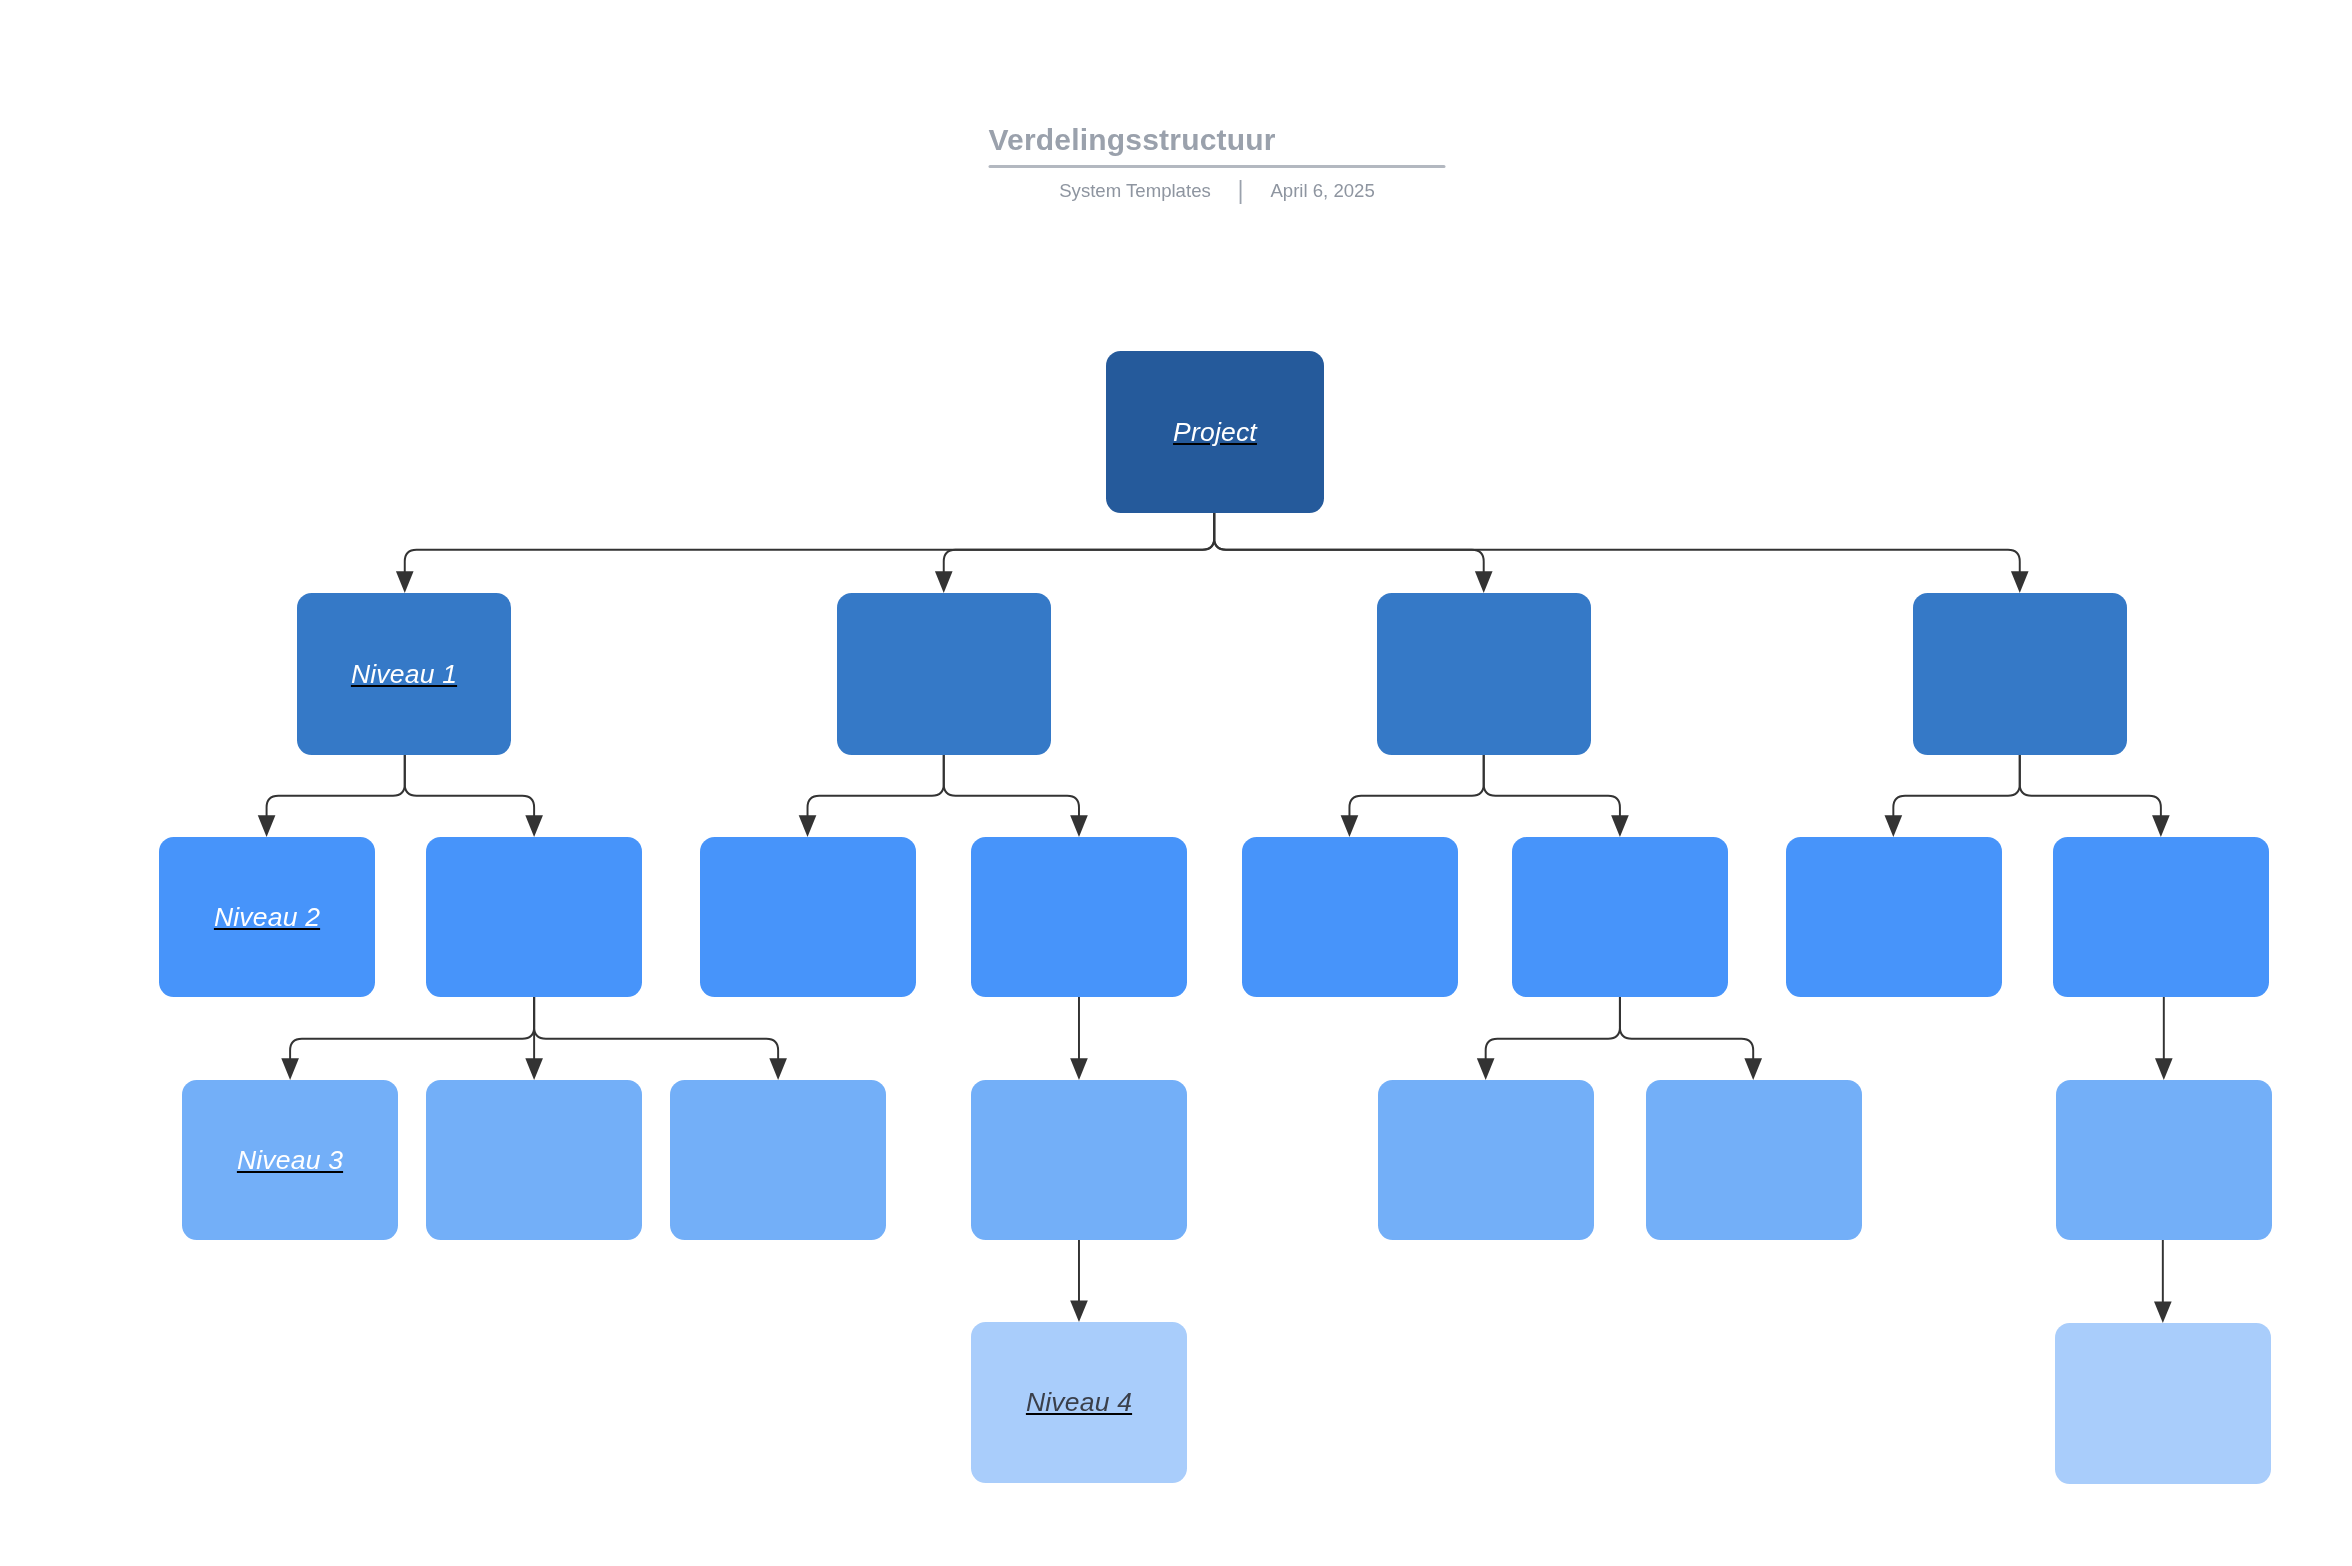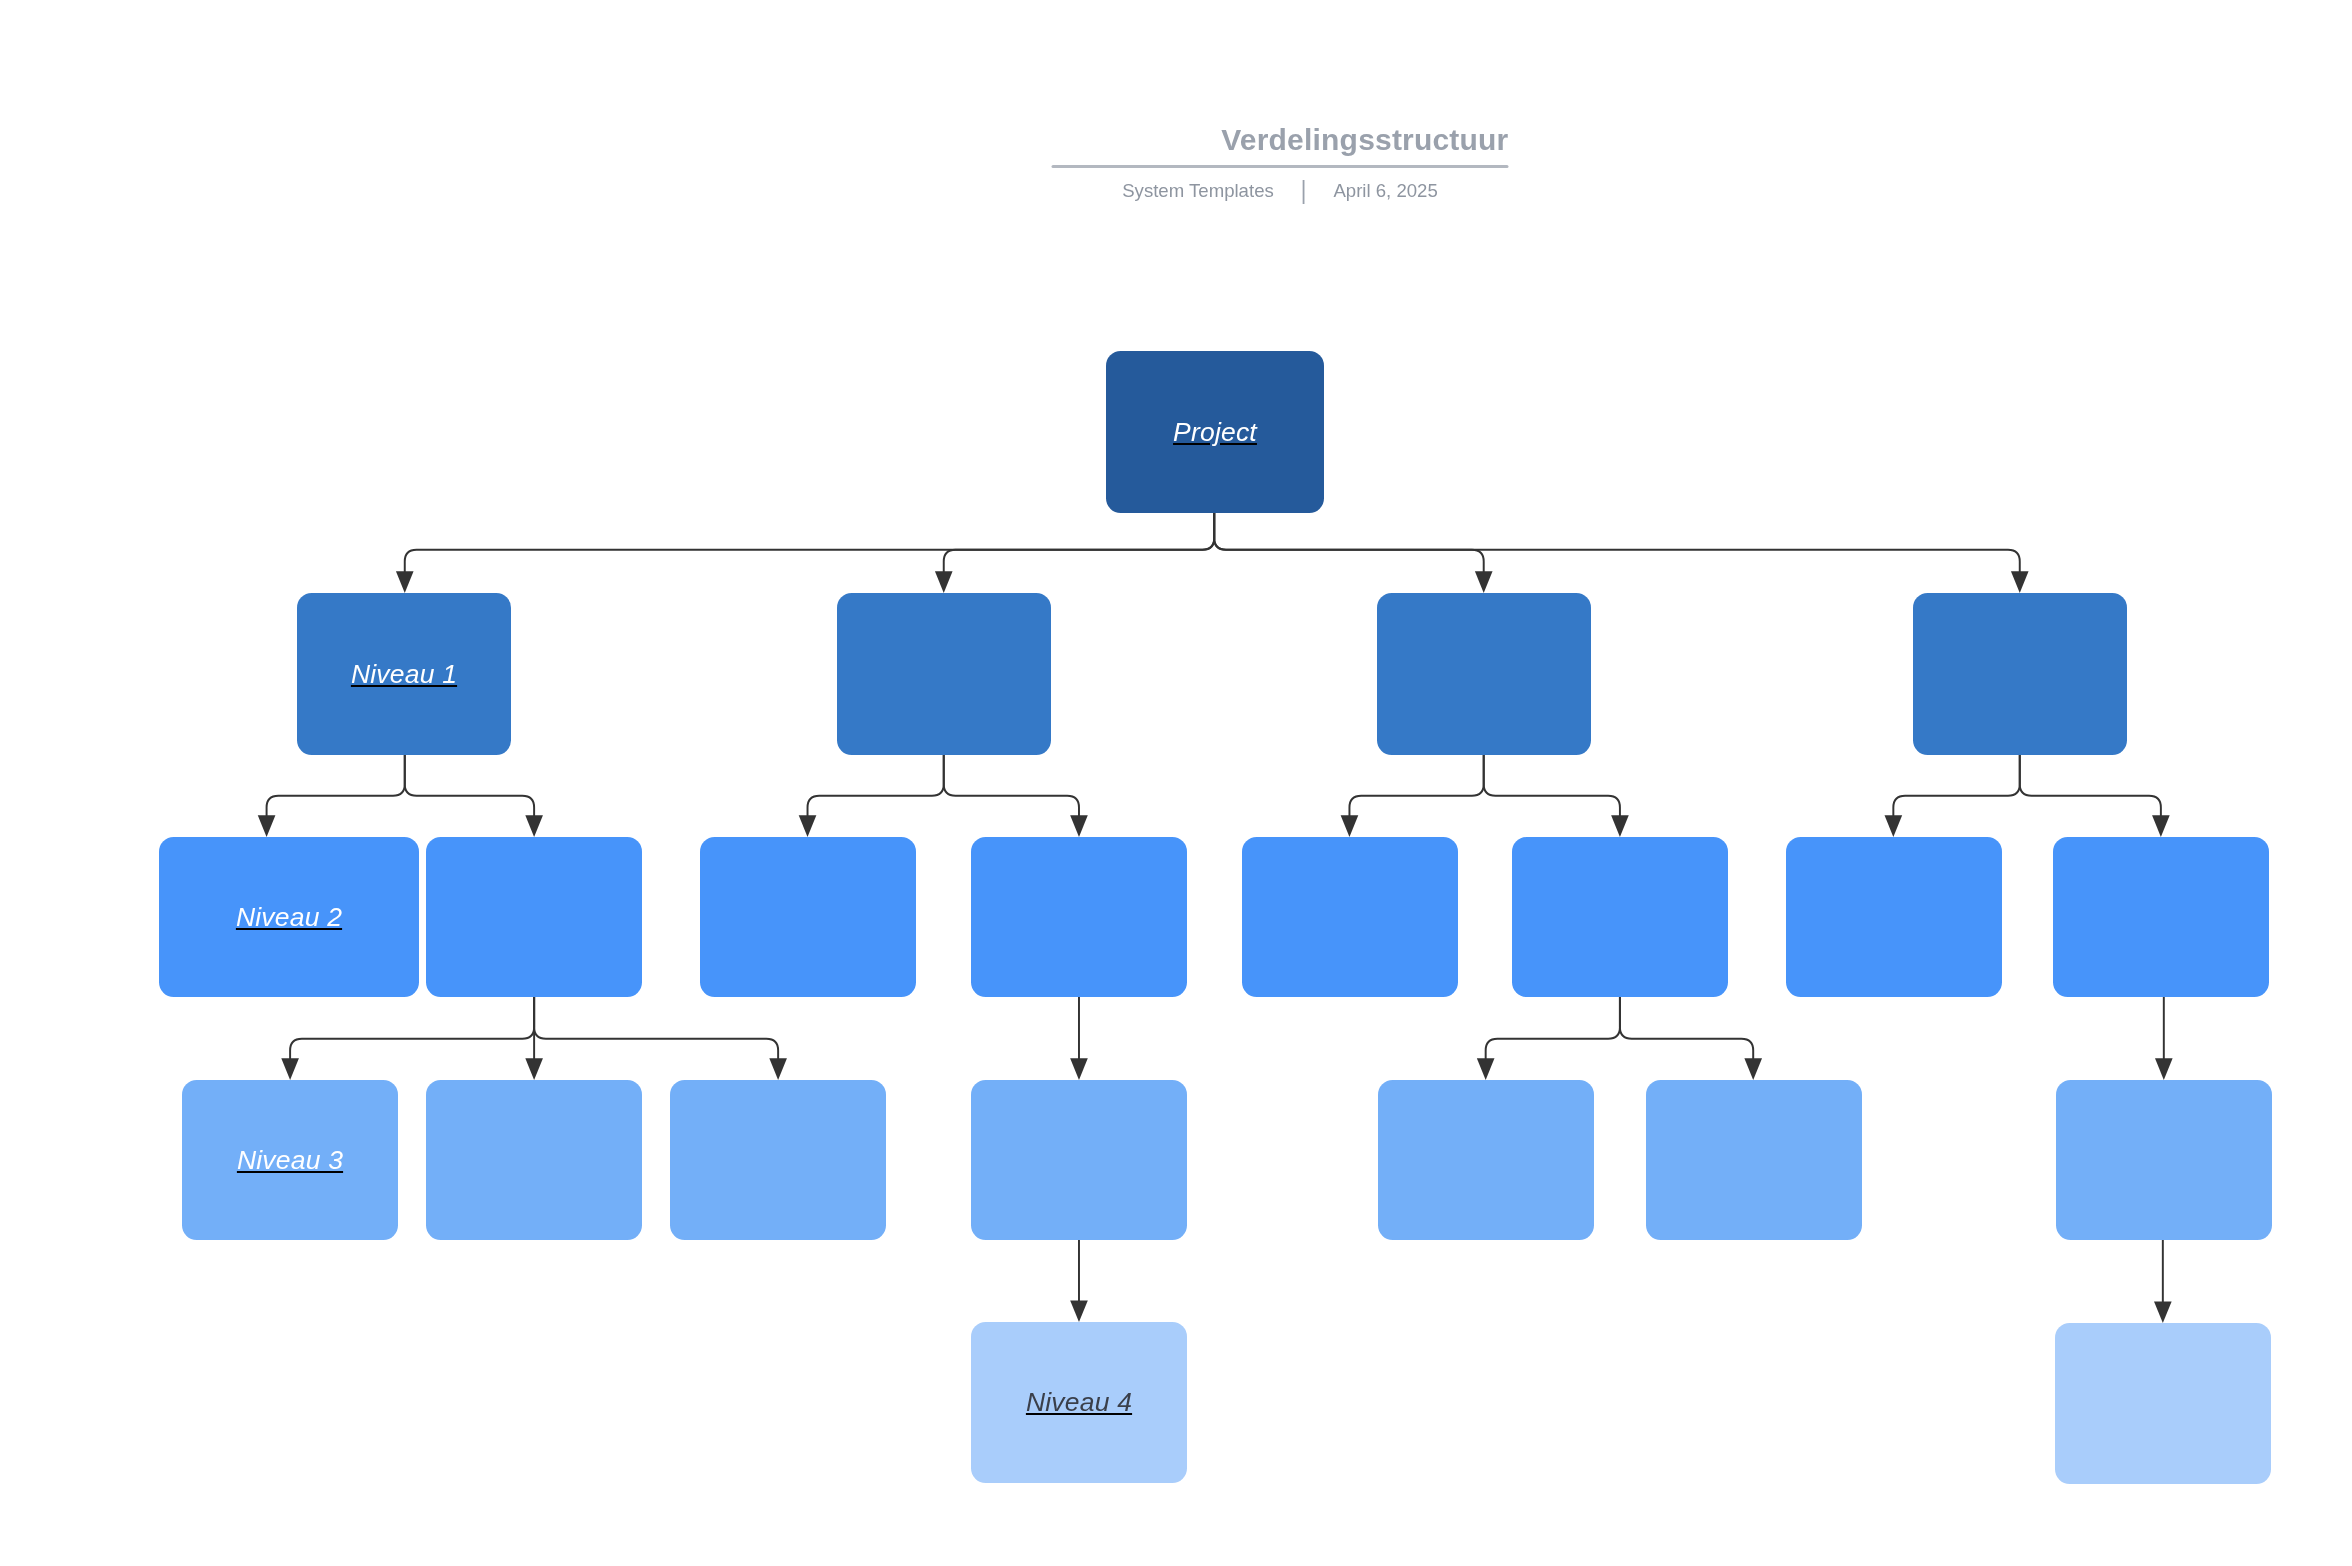--- a/index.html
+++ b/index.html
@@ -11,23 +11,23 @@
   #page {
     position: relative;
     width: 2352px;
     height: 1566px;
     background: #ffffff;
     overflow: hidden;
   }
   #header {
     position: absolute;
     top: 123px;
-    left: 1280px;
+    left: 1217px;
     transform: translateX(-50%);
-    text-align: right;
+    text-align: left;
     white-space: nowrap;
   }
   #title {
     font-size: 30px;
     font-weight: 700;
     letter-spacing: 0.2px;
     color: #9AA1AC;
     line-height: 1.15;
   }
   #title-rule {
@@ -145,21 +145,21 @@
       </div>
       <div class="node" style="left: 837px; top: 593px; width: 214px; height: 162px; background: rgb(53, 121, 199);">
         <span class="label" style="color: rgb(255, 255, 255);"></span>
       </div>
       <div class="node" style="left: 1377px; top: 593px; width: 214px; height: 162px; background: rgb(53, 121, 199);">
         <span class="label" style="color: rgb(255, 255, 255);"></span>
       </div>
       <div class="node" style="left: 1913px; top: 593px; width: 214px; height: 162px; background: rgb(53, 121, 199);">
         <span class="label" style="color: rgb(255, 255, 255);"></span>
       </div>
-      <div class="node" style="left: 159px; top: 837px; width: 260px; height: 160px; background: rgb(71, 148, 250); text-align: right;">
+      <div class="node" style="left: 159px; top: 837px; width: 216px; height: 160px; background: rgb(71, 148, 250); text-align: right;">
         <span class="label" style="color: rgb(255, 255, 255);">Niveau 2</span>
       </div>
       <div class="node" style="left: 426px; top: 837px; width: 216px; height: 160px; background: rgb(71, 148, 250);">
         <span class="label" style="color: rgb(255, 255, 255);"></span>
       </div>
       <div class="node" style="left: 700px; top: 837px; width: 216px; height: 160px; background: rgb(71, 148, 250);">
         <span class="label" style="color: rgb(255, 255, 255);"></span>
       </div>
       <div class="node" style="left: 971px; top: 837px; width: 216px; height: 160px; background: rgb(71, 148, 250);">
         <span class="label" style="color: rgb(255, 255, 255);"></span>

